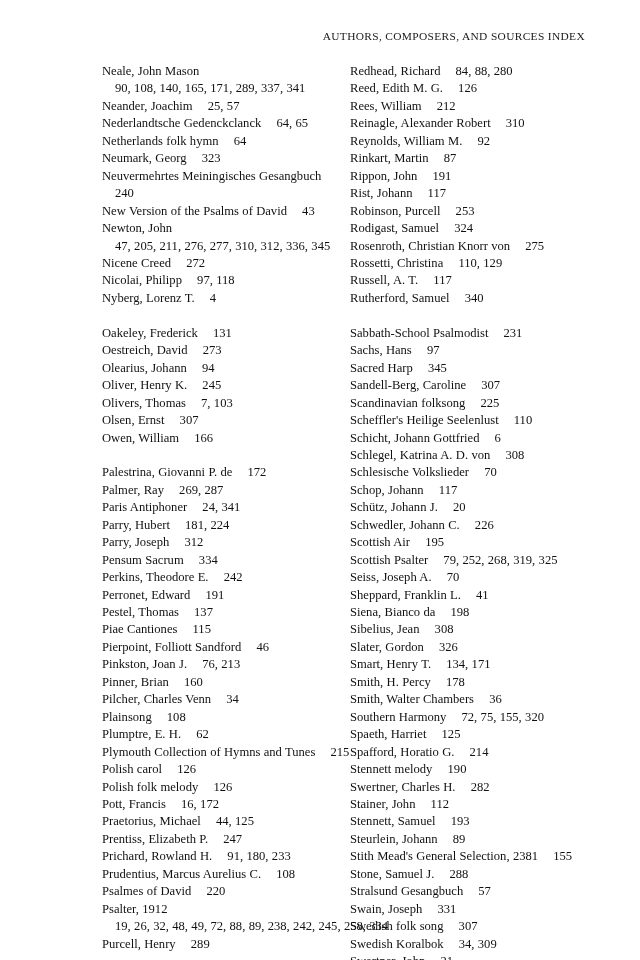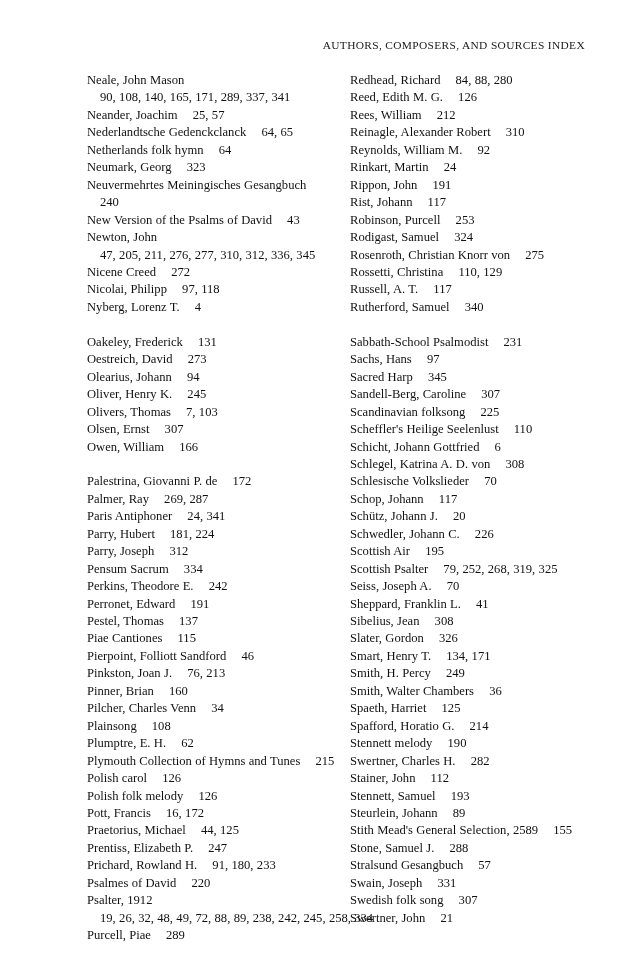--- a/index.html
+++ b/index.html
@@ -13,21 +13,20 @@
     background: #ffffff;
     font-family: "Liberation Serif", "DejaVu Serif", serif;
     color: #111111;
     overflow: hidden;
   }
   .page {
     position: relative;
     width: 640px;
     height: 900px;
     box-sizing: border-box;
-    margin-top: 9px;
   }
   .running-head {
     position: absolute;
     top: 30px;
     left: 0;
     right: 55px;
     text-align: right;
     font-size: 11.4px;
     letter-spacing: 0.35px;
     color: #1a1a1a;
@@ -39,21 +38,21 @@
     position: absolute;
     top: 63px;
     left: 0;
     width: 640px;
   }
   .col {
     position: absolute;
     top: 0;
     width: 250px;
   }
-  .col-left  { left: 87px; }
+  .col-left  { left: 102px; }
   .col-right { left: 350px; }
 
   .entry {
     font-size: 12.6px;
     line-height: 17.45px;
     text-indent: 0;
     padding-left: 13px;
     text-indent: -13px;
     margin: 0;
     color: #111111;
@@ -120,33 +119,34 @@
           <div class="entry"><span><span class="nm">Pilcher, Charles Venn</span></span><span class="sep">  </span><span class="pg">34</span></div>
           <div class="entry"><span><span class="nm">Plainsong</span></span><span class="sep">  </span><span class="pg">108</span></div>
           <div class="entry"><span><span class="nm">Plumptre, E. H.</span></span><span class="sep">  </span><span class="pg">62</span></div>
           <div class="entry"><span><span class="it">Plymouth Collection of Hymns and Tunes</span></span><span class="sep">  </span><span class="pg">215</span></div>
           <div class="entry"><span><span class="nm">Polish carol</span></span><span class="sep">  </span><span class="pg">126</span></div>
           <div class="entry"><span><span class="nm">Polish folk melody</span></span><span class="sep">  </span><span class="pg">126</span></div>
           <div class="entry"><span><span class="nm">Pott, Francis</span></span><span class="sep">  </span><span class="pg">16, 172</span></div>
           <div class="entry"><span><span class="nm">Praetorius, Michael</span></span><span class="sep">  </span><span class="pg">44, 125</span></div>
           <div class="entry"><span><span class="nm">Prentiss, Elizabeth P.</span></span><span class="sep">  </span><span class="pg">247</span></div>
           <div class="entry"><span><span class="nm">Prichard, Rowland H.</span></span><span class="sep">  </span><span class="pg">91, 180, 233</span></div>
+          <div class="entry"><span><span class="nm">Prudentius, Marcus Aurelius C.</span></span><span class="sep">  </span><span class="pg">108</span></div>
           <div class="entry"><span><span class="it">Psalmes of David</span></span><span class="sep">  </span><span class="pg">220</span></div>
           <div class="entry"><span><span class="it">Psalter</span><span class="nm">, 1912</span></span><span class="sep">  </span><span class="pg">19, 26, 32, 48, 49, 72, 88, 89, 238, 242, 245, 258, 334</span></div>
-          <div class="entry"><span><span class="nm">Purcell, Piae</span></span><span class="sep">  </span><span class="pg">289</span></div>
+          <div class="entry"><span><span class="nm">Purcell, Henry</span></span><span class="sep">  </span><span class="pg">289</span></div>
         </div>
       </div>
     <div class="col col-right" id="col-right">
         <div>
           <div class="entry"><span><span class="nm">Redhead, Richard</span></span><span class="sep">  </span><span class="pg">84, 88, 280</span></div>
           <div class="entry"><span><span class="nm">Reed, Edith M. G.</span></span><span class="sep">  </span><span class="pg">126</span></div>
           <div class="entry"><span><span class="nm">Rees, William</span></span><span class="sep">  </span><span class="pg">212</span></div>
           <div class="entry"><span><span class="nm">Reinagle, Alexander Robert</span></span><span class="sep">  </span><span class="pg">310</span></div>
           <div class="entry"><span><span class="nm">Reynolds, William M.</span></span><span class="sep">  </span><span class="pg">92</span></div>
-          <div class="entry"><span><span class="nm">Rinkart, Martin</span></span><span class="sep">  </span><span class="pg">24</span></div>
+          <div class="entry"><span><span class="nm">Rinkart, Martin</span></span><span class="sep">  </span><span class="pg">87</span></div>
           <div class="entry"><span><span class="nm">Rippon, John</span></span><span class="sep">  </span><span class="pg">191</span></div>
           <div class="entry"><span><span class="nm">Rist, Johann</span></span><span class="sep">  </span><span class="pg">117</span></div>
           <div class="entry"><span><span class="nm">Robinson, Purcell</span></span><span class="sep">  </span><span class="pg">253</span></div>
           <div class="entry"><span><span class="nm">Rodigast, Samuel</span></span><span class="sep">  </span><span class="pg">324</span></div>
           <div class="entry"><span><span class="nm">Rosenroth, Christian Knorr von</span></span><span class="sep">  </span><span class="pg">275</span></div>
           <div class="entry"><span><span class="nm">Rossetti, Christina</span></span><span class="sep">  </span><span class="pg">110, 129</span></div>
           <div class="entry"><span><span class="nm">Russell, A. T.</span></span><span class="sep">  </span><span class="pg">117</span></div>
           <div class="entry"><span><span class="nm">Rutherford, Samuel</span></span><span class="sep">  </span><span class="pg">340</span></div>
         </div>
         <div class="gap"></div>
@@ -160,35 +160,38 @@
           <div class="entry"><span><span class="nm">Schicht, Johann Gottfried</span></span><span class="sep">  </span><span class="pg">6</span></div>
           <div class="entry"><span><span class="nm">Schlegel, Katrina A. D. von</span></span><span class="sep">  </span><span class="pg">308</span></div>
           <div class="entry"><span><span class="it">Schlesische Volkslieder</span></span><span class="sep">  </span><span class="pg">70</span></div>
           <div class="entry"><span><span class="nm">Schop, Johann</span></span><span class="sep">  </span><span class="pg">117</span></div>
           <div class="entry"><span><span class="nm">Schütz, Johann J.</span></span><span class="sep">  </span><span class="pg">20</span></div>
           <div class="entry"><span><span class="nm">Schwedler, Johann C.</span></span><span class="sep">  </span><span class="pg">226</span></div>
           <div class="entry"><span><span class="nm">Scottish Air</span></span><span class="sep">  </span><span class="pg">195</span></div>
           <div class="entry"><span><span class="it">Scottish Psalter</span></span><span class="sep">  </span><span class="pg">79, 252, 268, 319, 325</span></div>
           <div class="entry"><span><span class="nm">Seiss, Joseph A.</span></span><span class="sep">  </span><span class="pg">70</span></div>
           <div class="entry"><span><span class="nm">Sheppard, Franklin L.</span></span><span class="sep">  </span><span class="pg">41</span></div>
+          <div class="entry"><span><span class="nm">Siena, Bianco da</span></span><span class="sep">  </span><span class="pg">198</span></div>
           <div class="entry"><span><span class="nm">Sibelius, Jean</span></span><span class="sep">  </span><span class="pg">308</span></div>
           <div class="entry"><span><span class="nm">Slater, Gordon</span></span><span class="sep">  </span><span class="pg">326</span></div>
           <div class="entry"><span><span class="nm">Smart, Henry T.</span></span><span class="sep">  </span><span class="pg">134, 171</span></div>
-          <div class="entry"><span><span class="nm">Smith, H. Percy</span></span><span class="sep">  </span><span class="pg">249</span></div>
+          <div class="entry"><span><span class="nm">Smith, H. Percy</span></span><span class="sep">  </span><span class="pg">178</span></div>
           <div class="entry"><span><span class="nm">Smith, Walter Chambers</span></span><span class="sep">  </span><span class="pg">36</span></div>
+          <div class="entry"><span><span class="it">Southern Harmony</span></span><span class="sep">  </span><span class="pg">72, 75, 155, 320</span></div>
           <div class="entry"><span><span class="nm">Spaeth, Harriet</span></span><span class="sep">  </span><span class="pg">125</span></div>
           <div class="entry"><span><span class="nm">Spafford, Horatio G.</span></span><span class="sep">  </span><span class="pg">214</span></div>
           <div class="entry"><span><span class="nm">Stennett melody</span></span><span class="sep">  </span><span class="pg">190</span></div>
           <div class="entry"><span><span class="nm">Swertner, Charles H.</span></span><span class="sep">  </span><span class="pg">282</span></div>
           <div class="entry"><span><span class="nm">Stainer, John</span></span><span class="sep">  </span><span class="pg">112</span></div>
           <div class="entry"><span><span class="nm">Stennett, Samuel</span></span><span class="sep">  </span><span class="pg">193</span></div>
           <div class="entry"><span><span class="nm">Steurlein, Johann</span></span><span class="sep">  </span><span class="pg">89</span></div>
-          <div class="entry"><span><span class="nm">Stith Mead's </span><span class="it">General Selection</span><span class="nm">, 2589</span></span><span class="sep">  </span><span class="pg">155</span></div>
+          <div class="entry"><span><span class="nm">Stith Mead's </span><span class="it">General Selection</span><span class="nm">, 2381</span></span><span class="sep">  </span><span class="pg">155</span></div>
           <div class="entry"><span><span class="nm">Stone, Samuel J.</span></span><span class="sep">  </span><span class="pg">288</span></div>
           <div class="entry"><span><span class="it">Stralsund Gesangbuch</span></span><span class="sep">  </span><span class="pg">57</span></div>
           <div class="entry"><span><span class="nm">Swain, Joseph</span></span><span class="sep">  </span><span class="pg">331</span></div>
           <div class="entry"><span><span class="nm">Swedish folk song</span></span><span class="sep">  </span><span class="pg">307</span></div>
+          <div class="entry"><span><span class="nm">Swedish </span><span class="it">Koralbok</span></span><span class="sep">  </span><span class="pg">34, 309</span></div>
           <div class="entry"><span><span class="nm">Swertner, John</span></span><span class="sep">  </span><span class="pg">21</span></div>
         </div>
       </div>
   </div>
 
 </div>
 
 </body></html>

